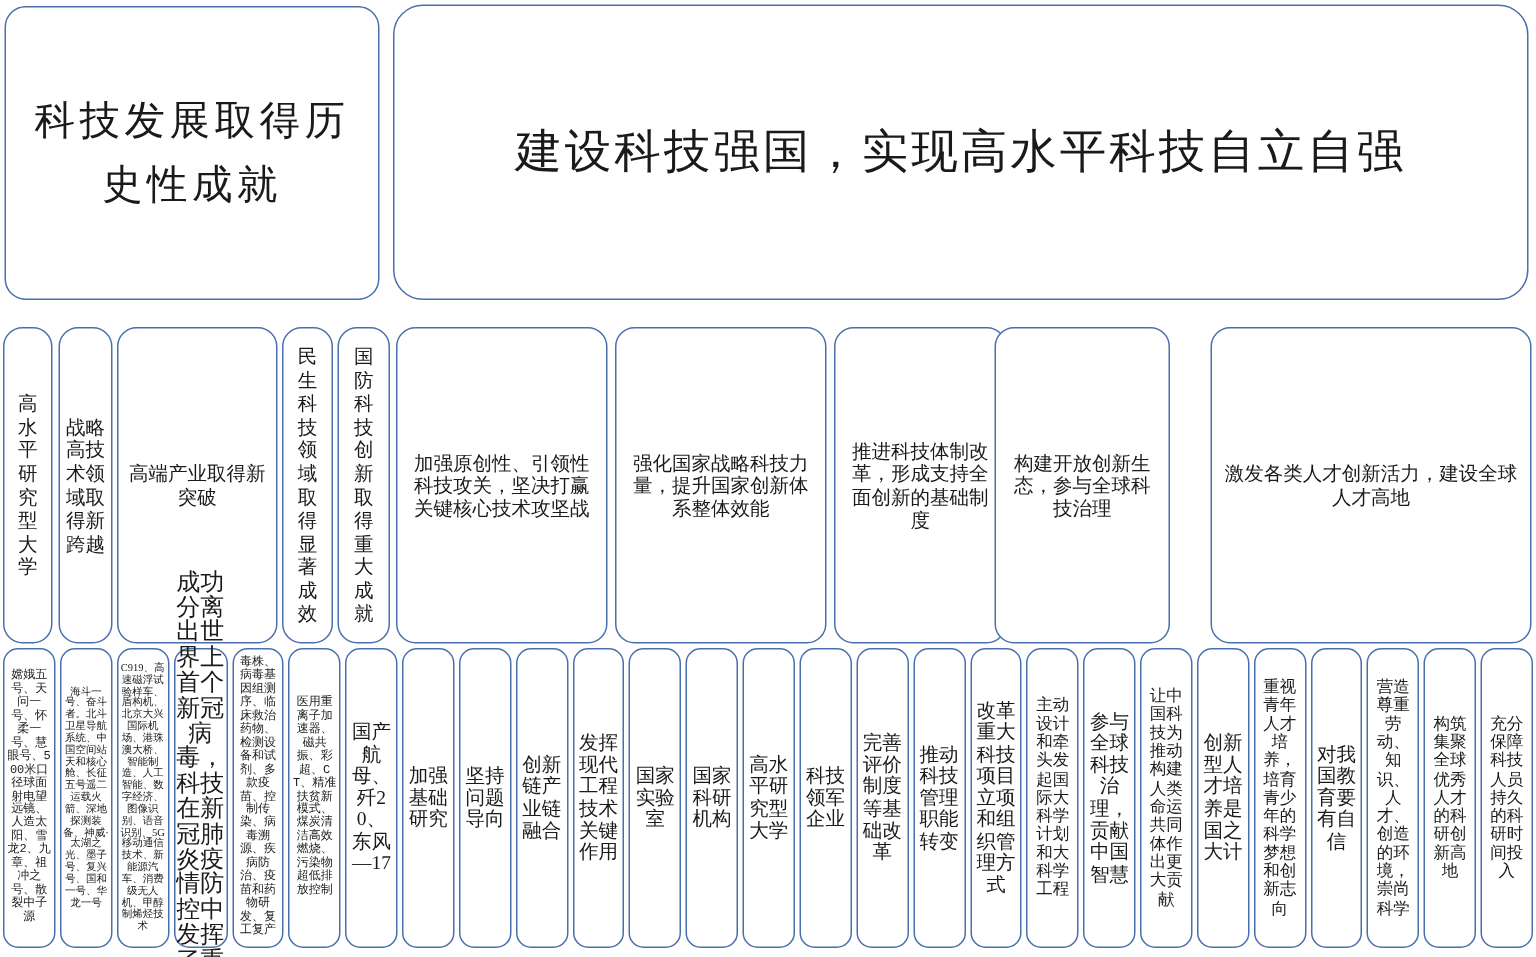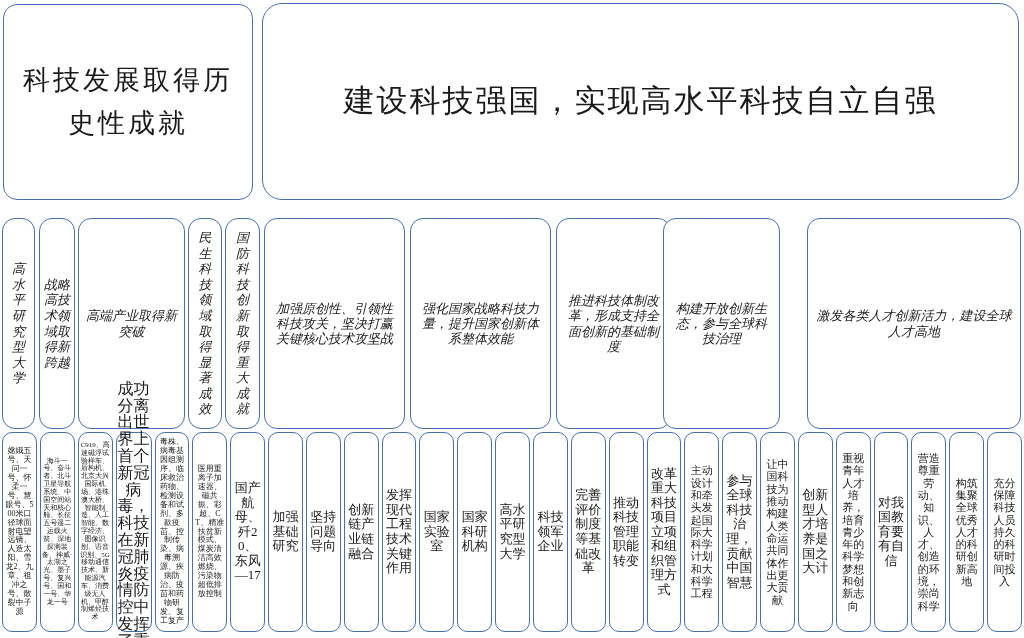--- a/index.html
+++ b/index.html
@@ -30,21 +30,21 @@
     font-size:27px;letter-spacing:3px;line-height:1.6;
     padding:6px 14px;
   }
   .top-right{
     left:262px;top:3px;width:757px;height:197px;
     border-radius:20px;
     font-size:31px;letter-spacing:2px;
     padding:6px 8px;
   }
   
-  .mid{top:218px;height:211px;border-radius:13px;font-size:13px;padding:4px 6px;font-style:italic;}
+  .mid{top:218px;height:211px;border-radius:13px;font-size:13px;padding:4px 6px;}
   .mid.narrow{padding:2px 4px;font-size:13px;line-height:1.2;}
   .m1{left:2px;width:33px;}
   .m2{left:39px;width:36px;}
   .m3{left:78px;width:107px;}
   .m4{left:188px;width:34px;}
   .m5{left:225px;width:35px;}
   .m6{left:264px;width:141px;}
   .m7{left:410px;width:141px;}
   .m8{left:556px;width:115px;}
   .m9{left:663px;width:117px;}
@@ -58,21 +58,21 @@
     position:relative;flex:1 1 0;height:100%;
     box-sizing:border-box;
     background:#fff;
     border:1.5px solid var(--box-border,#4a6fae);
     border-radius:10px;
     display:flex;align-items:center;justify-content:center;
     text-align:center;word-break:break-all;
     padding:3px 1px;line-height:1.12;
   }
   .fs7{font-size:7px;}
-  .fs8{font-size:8px;}
+  .fs8{font-size:8px;font-family:Liberation Mono, monospace;}
   .fs10{font-size:16px;line-height:1.05;}
   .fs11{font-size:11px;}
   .fs12{font-size:13px;}
 </style>
 </head>
 <body>
 
 <div id="canvas">
 
   <div class="box top-left">科技发展取得历史性成就</div>

